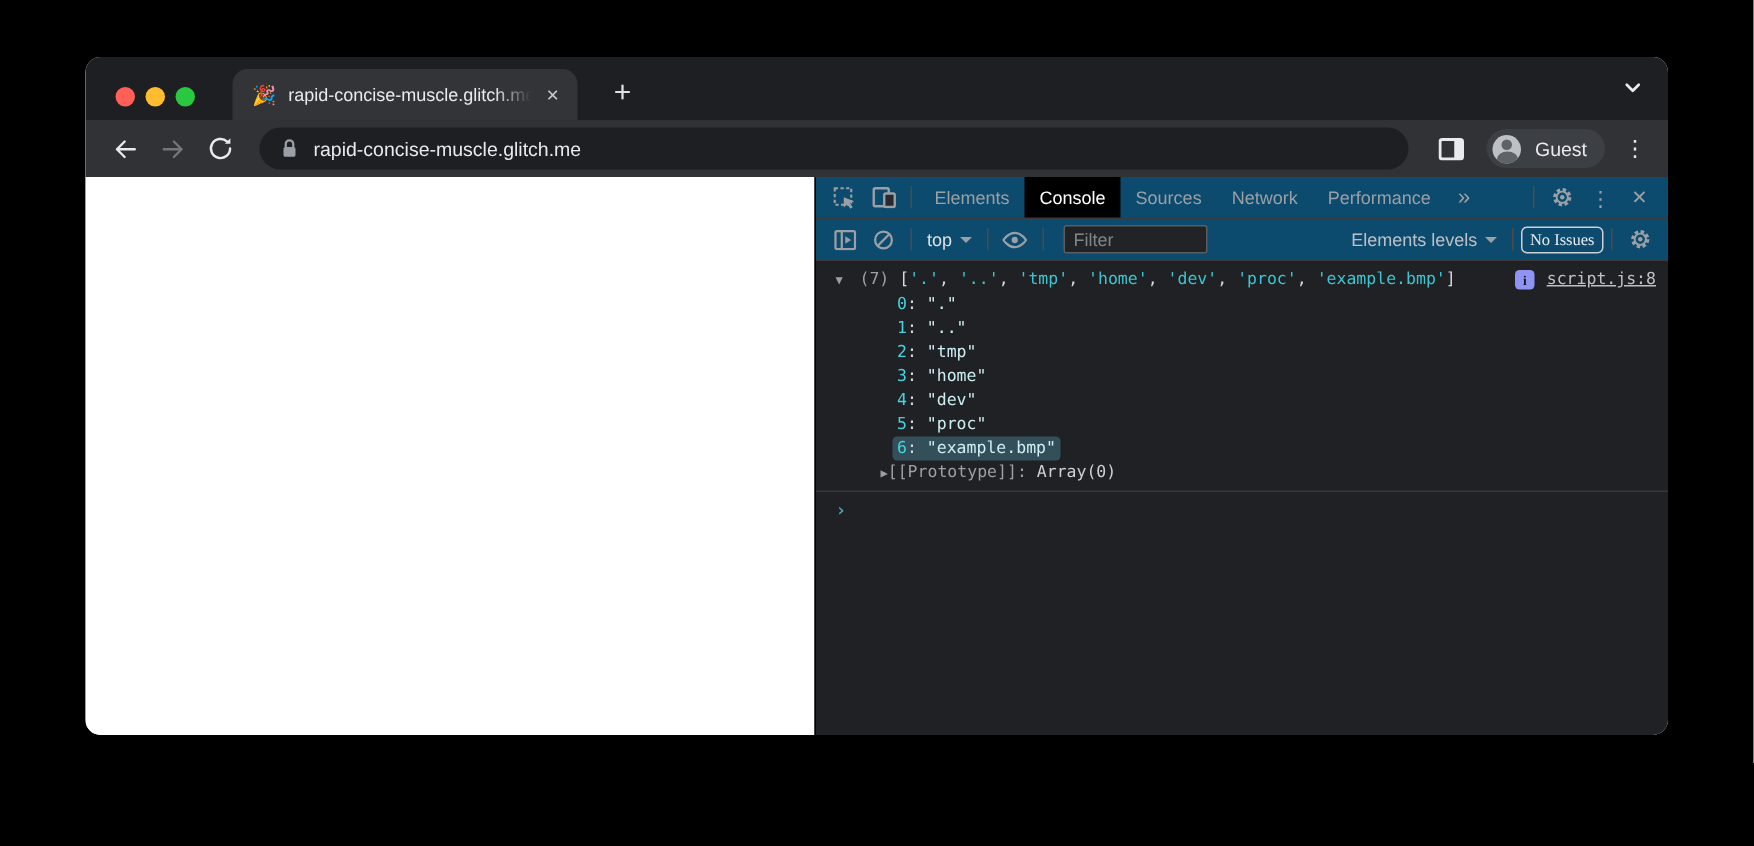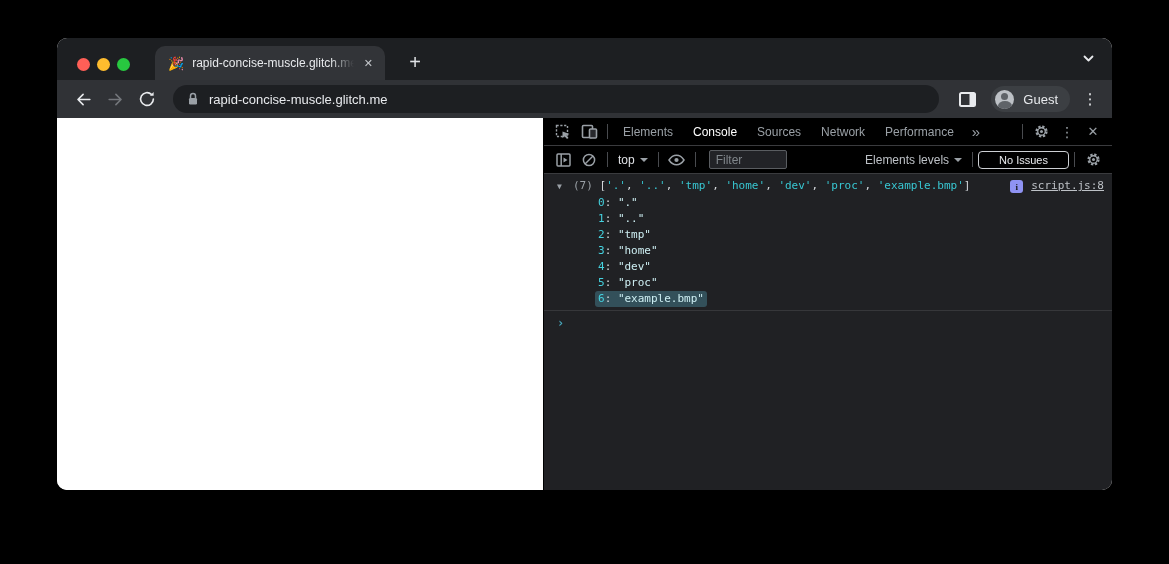--- a/index.html
+++ b/index.html
@@ -42,42 +42,42 @@
   .guest-label{color:#e8eaed;font-size:13px;}
   .avatar{width:19px;height:19px;border-radius:50%;background:#bdc1c6;position:relative;overflow:hidden;flex:none;}
   .avatar .head{position:absolute;left:6px;top:3.5px;width:7px;height:7px;border-radius:50%;background:#5f6368;}
   .avatar .bodyp{position:absolute;left:2.5px;top:11.5px;width:14px;height:10px;border-radius:50%;background:#5f6368;}
   .kebab{color:#e8eaed;font-size:15px;width:20px;text-align:center;flex:none;letter-spacing:0;}
   
   .content{flex:1;display:flex;min-height:0;}
   .page{width:486px;background:#ffffff;flex:none;}
   .devtools{flex:1;background:#202124;border-left:1px solid #000;display:flex;flex-direction:column;min-width:0;
     font-family:"Liberation Sans", sans-serif;}
-  .dt-bar{height:27px;background:#000000;border-bottom:1px solid #3a3b3e;display:flex;align-items:center;flex:none;padding:0 6px;}
+  .dt-bar{height:27px;background:#0c4a6e;border-bottom:1px solid #3a3b3e;display:flex;align-items:center;flex:none;padding:0 6px;}
   .dt-sep{width:1px;height:15px;background:#494b4f;margin:0 5px;flex:none;}
   .dt-iconbtn{width:26px;height:24px;display:flex;align-items:center;justify-content:center;flex:none;color:#9aa0a6;}
   .dt-tabs{display:flex;align-items:center;height:100%;}
   .dt-tab{color:#9aa0a6;font-size:12px;padding:0 10px;height:100%;display:flex;align-items:center;white-space:nowrap;}
   .dt-tab.active{background:#000;color:#fff;}
   .dt-more{color:#9aa0a6;font-size:15px;padding:0 8px;}
   .dt-right{margin-left:auto;display:flex;align-items:center;}
   .dt-x{font-size:13px;}
   
   .c-label{color:#dfe1e5;font-size:12px;white-space:nowrap;}
   .c-label.dim{color:#bdc1c6;}
   .caret{display:inline-block;width:0;height:0;border-left:4px solid transparent;border-right:4px solid transparent;
     border-top:4px solid #9aa0a6;margin-left:5px;vertical-align:middle;}
   .dd{display:flex;align-items:center;padding:0 5px;}
   .filter{
     flex:1;max-width:188px;height:17px;background:#222327;border:1px solid #5a5d61;border-radius:2px;
     color:#dfe1e5;font-size:12px;padding:0 6px;margin:12px 8px;outline:none;min-width:60px;
   }
   .filter::placeholder{color:#80868b;}
   .spacer{flex:1;}
-  .no-issues{border:1px solid #cdd0d4;border-radius:4px;color:#e8eaed;font-size:11px;padding:2px 20px;white-space:nowrap;}
+  .no-issues{border:1px solid #cdd0d4;border-radius:4px;color:#e8eaed;font-size:11px;padding:2px 5px;white-space:nowrap;font-family:Liberation Serif, serif;}
   
   .console-out{flex:1;display:flex;flex-direction:column;min-height:0;
     font-family:"DejaVu Sans Mono", monospace;font-size:11px;line-height:16px;}
   .msg{padding:4px 8px 3px 13px;border-bottom:1px solid #36373a;}
   .msg-line1{display:flex;align-items:baseline;}
   .tri{color:#9aa0a6;font-size:8px;width:16px;flex:none;}
   .tri.r{width:11px;}
   .preview{flex:1;white-space:nowrap;overflow:hidden;min-width:0;}
   .gray{color:#9aa0a6;}
   .punct{color:#d5d9dd;}
@@ -262,19 +262,22 @@
           </div>
           <div id="entries">
               <div class="row"><span><span class="key">0</span><span class="punct">: </span><span class="val">"."</span></span></div>
               <div class="row"><span><span class="key">1</span><span class="punct">: </span><span class="val">".."</span></span></div>
               <div class="row"><span><span class="key">2</span><span class="punct">: </span><span class="val">"tmp"</span></span></div>
               <div class="row"><span><span class="key">3</span><span class="punct">: </span><span class="val">"home"</span></span></div>
               <div class="row"><span><span class="key">4</span><span class="punct">: </span><span class="val">"dev"</span></span></div>
               <div class="row"><span><span class="key">5</span><span class="punct">: </span><span class="val">"proc"</span></span></div>
               <div class="row"><span class="hl"><span class="key">6</span><span class="punct">: </span><span class="val">"example.bmp"</span></span></div>
             </div>
+          <div class="proto-row">
+            <span class="tri r">▶</span><span>[[Prototype]]</span><span>: </span><span class="pval">Array(0)</span>
+          </div>
         </div>
         <div class="prompt">›</div>
       </div>
 
     </div>
   </div>
 </div>
 
 </body></html>

